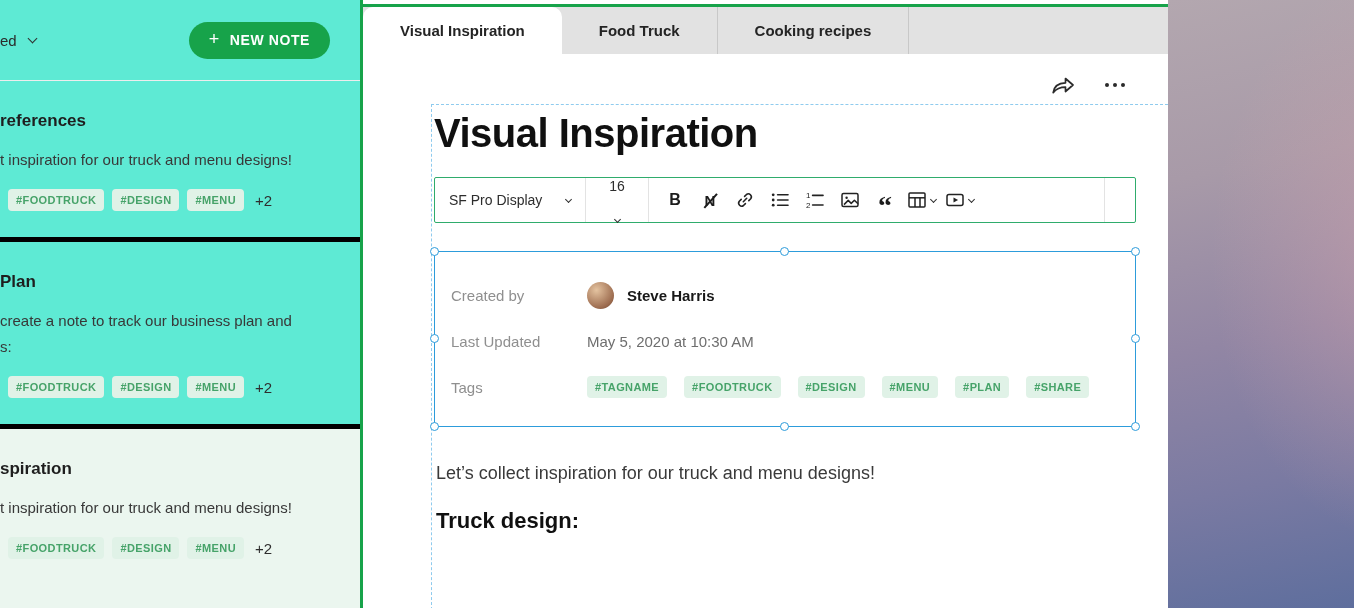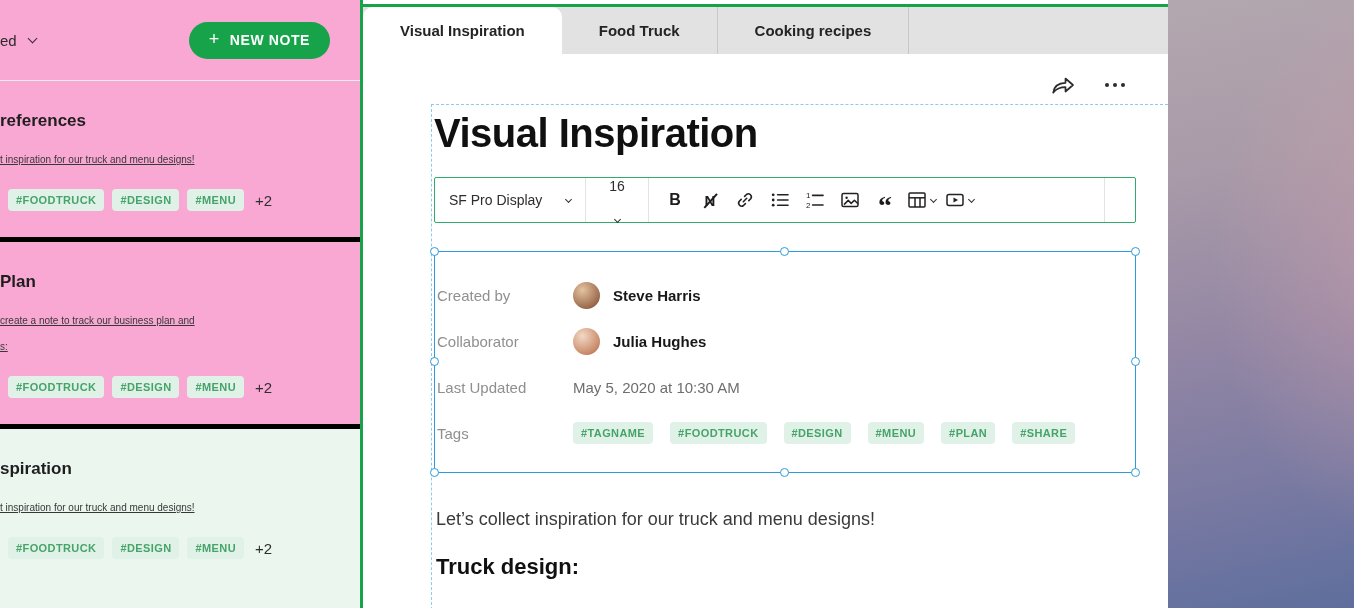--- a/index.html
+++ b/index.html
@@ -15,21 +15,21 @@
     position:absolute; left:1168px; top:0; right:0; bottom:0;
     background-image:
       radial-gradient(ellipse at 130% 42%, rgba(216,165,172,.5), transparent 58%),
       linear-gradient(168deg,#b3a7af 0%,#a89aa8 28%,#9286a4 55%,#7a7aa2 78%,#5e6e9d 100%);
   }
 
   
   .app { position:absolute; left:0; top:0; width:1168px; height:608px; background:#fff; display:flex; }
 
   
-  .sidebar { flex:0 0 360px; width:360px; background:#f9a8d4; overflow:hidden; }
+  .sidebar { flex:0 0 360px; width:360px; background:#5eead4; overflow:hidden; }
   .sidebar-top {
     height:81px; border-bottom:1px solid #ededed;
     display:flex; align-items:center; justify-content:space-between; padding-right:30px;
   }
   .sort { display:flex; align-items:center; gap:12px; font-size:15px; color:#2b2b2b; cursor:pointer; }
   .chev {
     display:inline-block; width:7px; height:7px;
     border-right:1.6px solid #2f2f2f; border-bottom:1.6px solid #2f2f2f;
     transform:rotate(45deg); margin-top:-4px;
   }
@@ -38,21 +38,21 @@
     display:flex; align-items:center; gap:10px;
     background:#17A34A; color:#fff; border:none; border-radius:20px;
     height:37px; padding:0 20px; font-size:14px; font-weight:700; letter-spacing:.6px;
     font-family:inherit; cursor:pointer;
   }
   .new-note .plus { font-size:18px; font-weight:500; margin-top:-2px; }
 
   .note { padding:30px 0 26px; border-bottom:5px solid #000000; cursor:pointer; }
   .note.selected { background:#EBF6EF; border-bottom:none; padding-bottom:66px; }
   .note-title { font-size:17px; font-weight:700; color:#1e1e1e; margin:0 0 16px; }
-  .note-excerpt { font-size:10px; color:#383838; line-height:26px; margin:0;text-decoration:underline; }
+  .note-excerpt { font-size:15px; color:#383838; line-height:26px; margin:0; }
   .note-tags { display:flex; align-items:center; gap:8px; margin-top:16px; padding-left:8px; }
   .tag {
     background:#E0F2E7; color:#46A369; font-size:11px; font-weight:700; letter-spacing:.4px;
     padding:5px 8px; border-radius:4px; line-height:12px; white-space:nowrap;
   }
   .more-tags { font-size:15px; color:#2e2e2e; margin-left:3px; }
 
   
   .main { flex:1; display:flex; flex-direction:column; border-left:3px solid #17A34A; min-width:0; }
   .top-strip { height:7px; background:#fff; border-bottom:3px solid #17A34A; }
@@ -86,21 +86,21 @@
   .tb-bold { font-size:16px; font-weight:800; color:#1c1c1c; }
   .nslash { position:relative; font-size:15px; font-weight:700; color:#1c1c1c; padding:0 1px; }
   .nslash::after { content:""; position:absolute; left:-3px; right:-3px; top:48%; height:1.5px; background:#1c1c1c; transform:rotate(-48deg); }
   .quote-glyph { font-family:"Liberation Serif","DejaVu Serif",serif; font-size:28px; font-weight:700; color:#1c1c1c; line-height:10px; margin-top:12px; }
   .tb-flex { flex:1; }
   .tb-end-space { width:30px; }
 
   
   .meta {
     margin-top:28px; width:702px; position:relative;
-    border:1.5px solid #2D9CDB; padding:20px 0 16px 2px; background:#fff;
+    border:1.5px solid #2D9CDB; padding:20px 0 16px 16px; background:#fff;
   }
   .meta-row { display:grid; grid-template-columns:136px 1fr; align-items:center; min-height:46px; }
   .meta-label { font-size:15px; color:#8f8f8f; }
   .person { display:flex; align-items:center; gap:13px; font-size:15px; font-weight:700; color:#181818; }
   .avatar { width:27px; height:27px; border-radius:50%; flex:0 0 27px; }
   .avatar.a1 { background:radial-gradient(circle at 35% 30%, #e4c3a0, #9c6b4e 70%, #6c452f); }
   .avatar.a2 { background:radial-gradient(circle at 35% 30%, #f3d9c4, #c98a6a 70%, #8d543a); }
   .meta-date { font-size:15px; color:#6e6e6e; }
   .meta-tags { display:flex; align-items:center; gap:17px; flex-wrap:wrap; }
   .handle {
@@ -298,27 +298,20 @@
           <span class="handle h-br"></span>
 
           <div class="meta-row">
             <span class="meta-label">Created by</span>
             <span class="person">
               <span class="avatar a1"></span>
               <span>Steve Harris</span>
             </span>
           </div>
           <div class="meta-row">
-            <span class="meta-label">Collaborator</span>
-            <span class="person">
-              <span class="avatar a2"></span>
-              <span>Julia Hughes</span>
-            </span>
-          </div>
-          <div class="meta-row">
             <span class="meta-label">Last Updated</span>
             <span class="meta-date">May 5, 2020 at 10:30 AM</span>
           </div>
           <div class="meta-row">
             <span class="meta-label">Tags</span>
             <span class="meta-tags">
               <span class="tag">#TAGNAME</span>
               <span class="tag">#FOODTRUCK</span>
               <span class="tag">#DESIGN</span>
               <span class="tag">#MENU</span>

